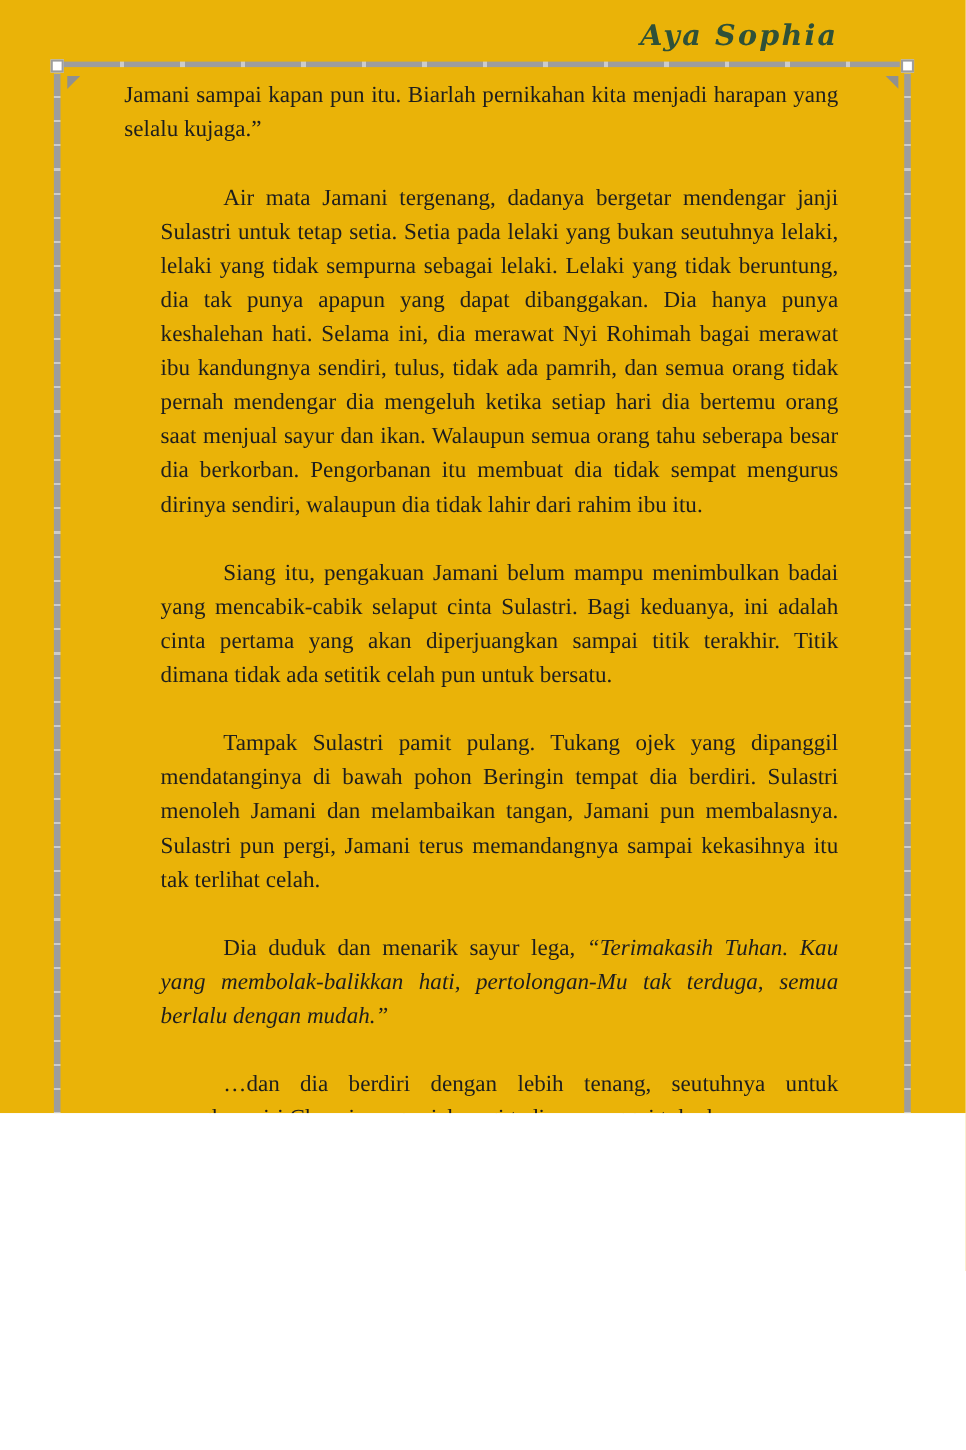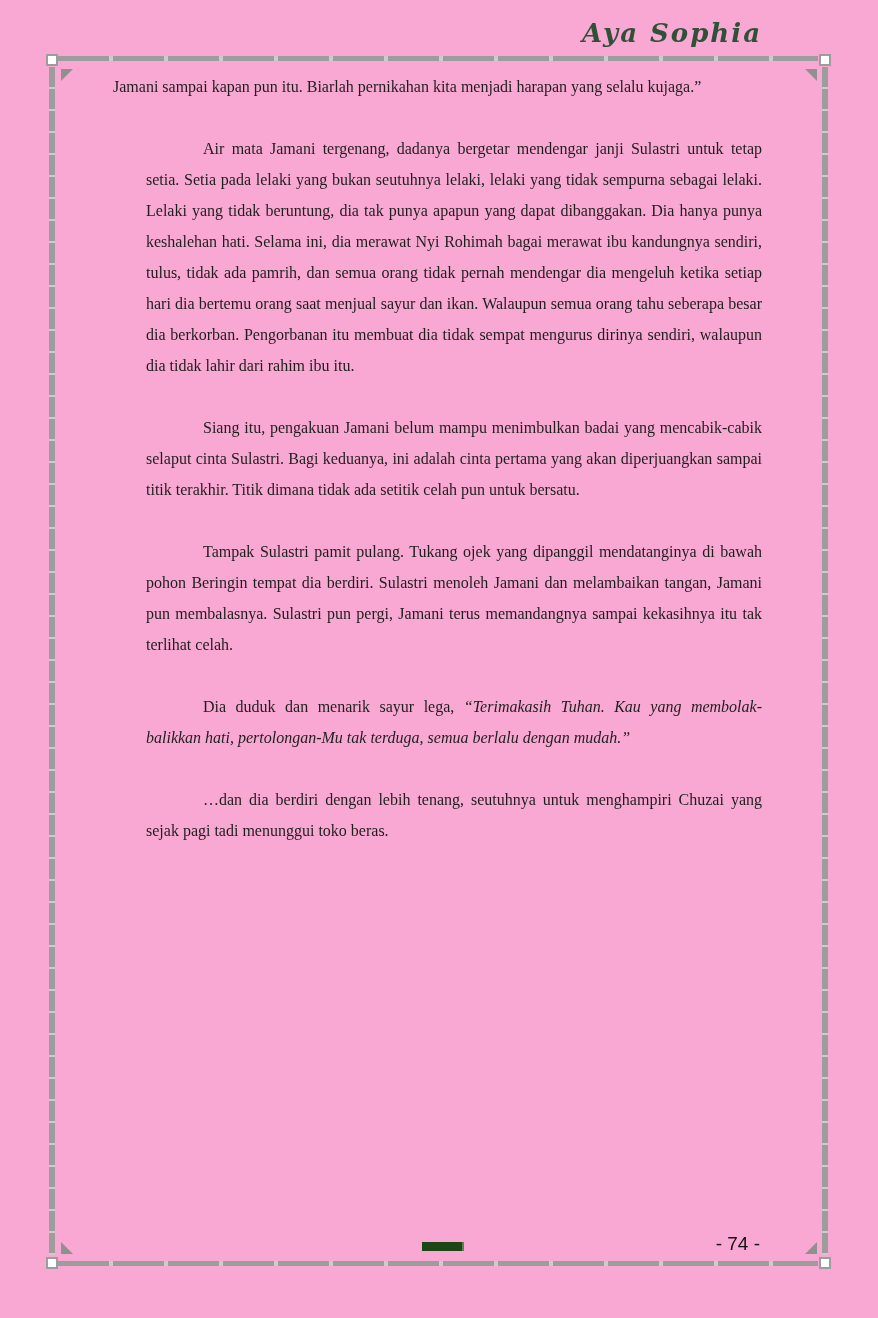--- a/index.html
+++ b/index.html
@@ -1,20 +1,20 @@
 <!DOCTYPE html>
 <html><head>
 <meta charset="utf-8">
 <style>
   html, body { margin: 0; padding: 0; background: #ffffff; }
   .page {
     position: relative;
     width: 878px;
-    height: 1318px;
-    background: #f9a8d4;
+    height: 1012px;
+    background: #eab308;
     overflow: hidden;
     font-family: "Liberation Serif", serif;
   }
 
   
   .header-title {
     position: absolute;
     top: 18px;
     right: 116px;
     font-family: "DejaVu Serif", serif;
@@ -55,21 +55,21 @@
   .tri-bl { left: 61px; top: 1242px; clip-path: polygon(0 0, 0 100%, 100% 100%); }
   .tri-br { left: 805px; top: 1242px; clip-path: polygon(100% 0, 100% 100%, 0 100%); }
 
   
   .content {
     position: absolute;
     left: 113px;
     top: 71px;
     width: 649px;
     color: #1e1e1e;
-    font-size: 16px;
+    font-size: 21px;
     line-height: 31px;
     text-align: justify;
   }
   .content p { margin: 0 0 31px 0; }
   .content p.indent { text-indent: 57px; margin-left: 33px; }
   .content .italic { font-style: italic; }
 
   
   .section-end-marker {
     position: absolute;

